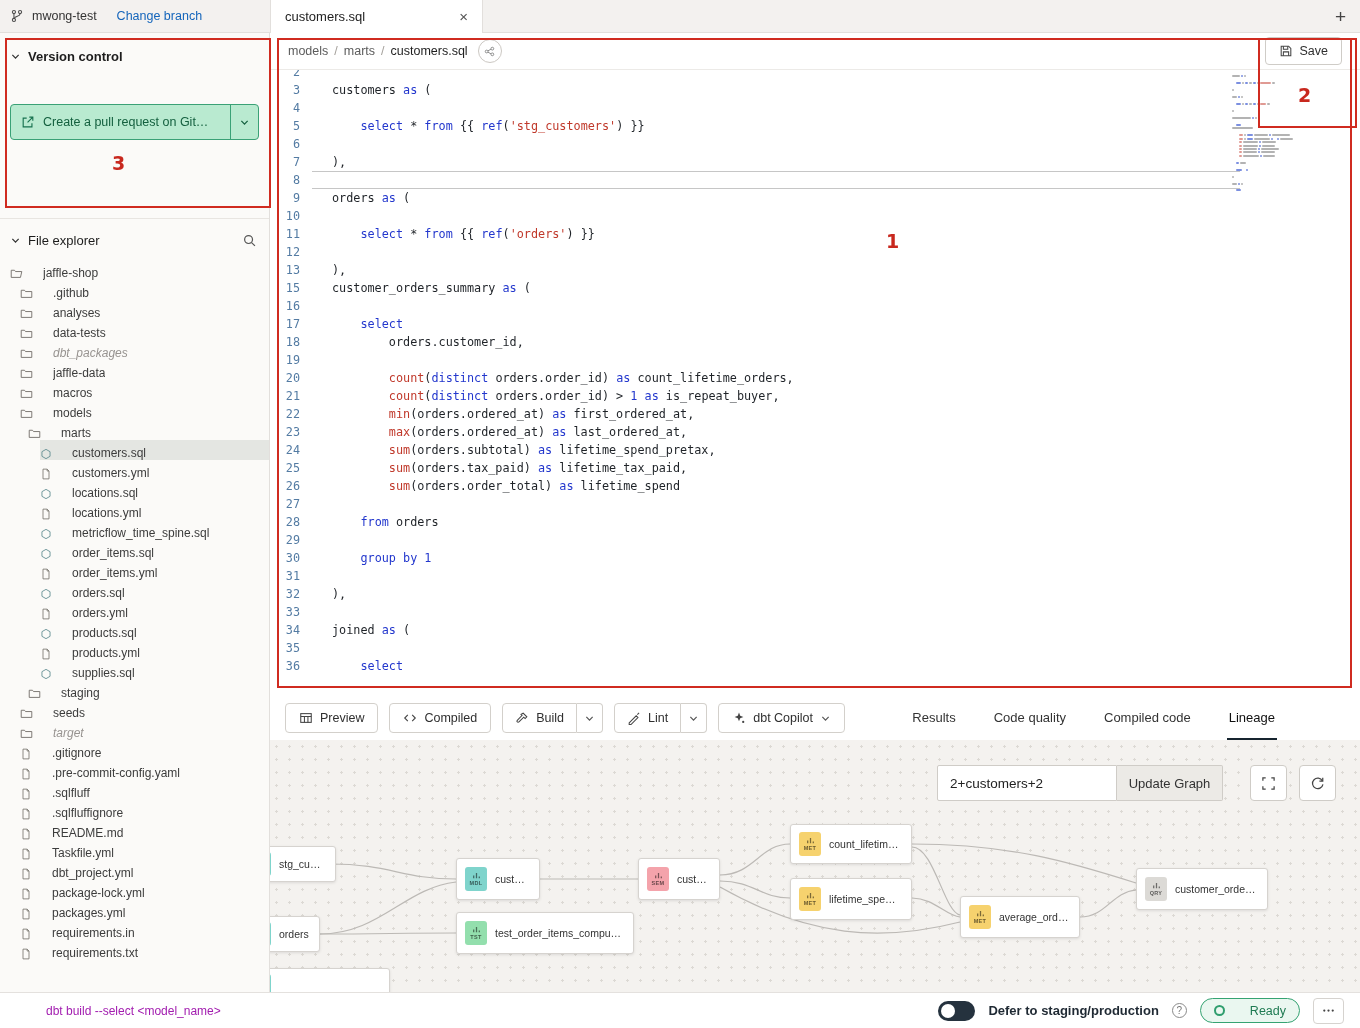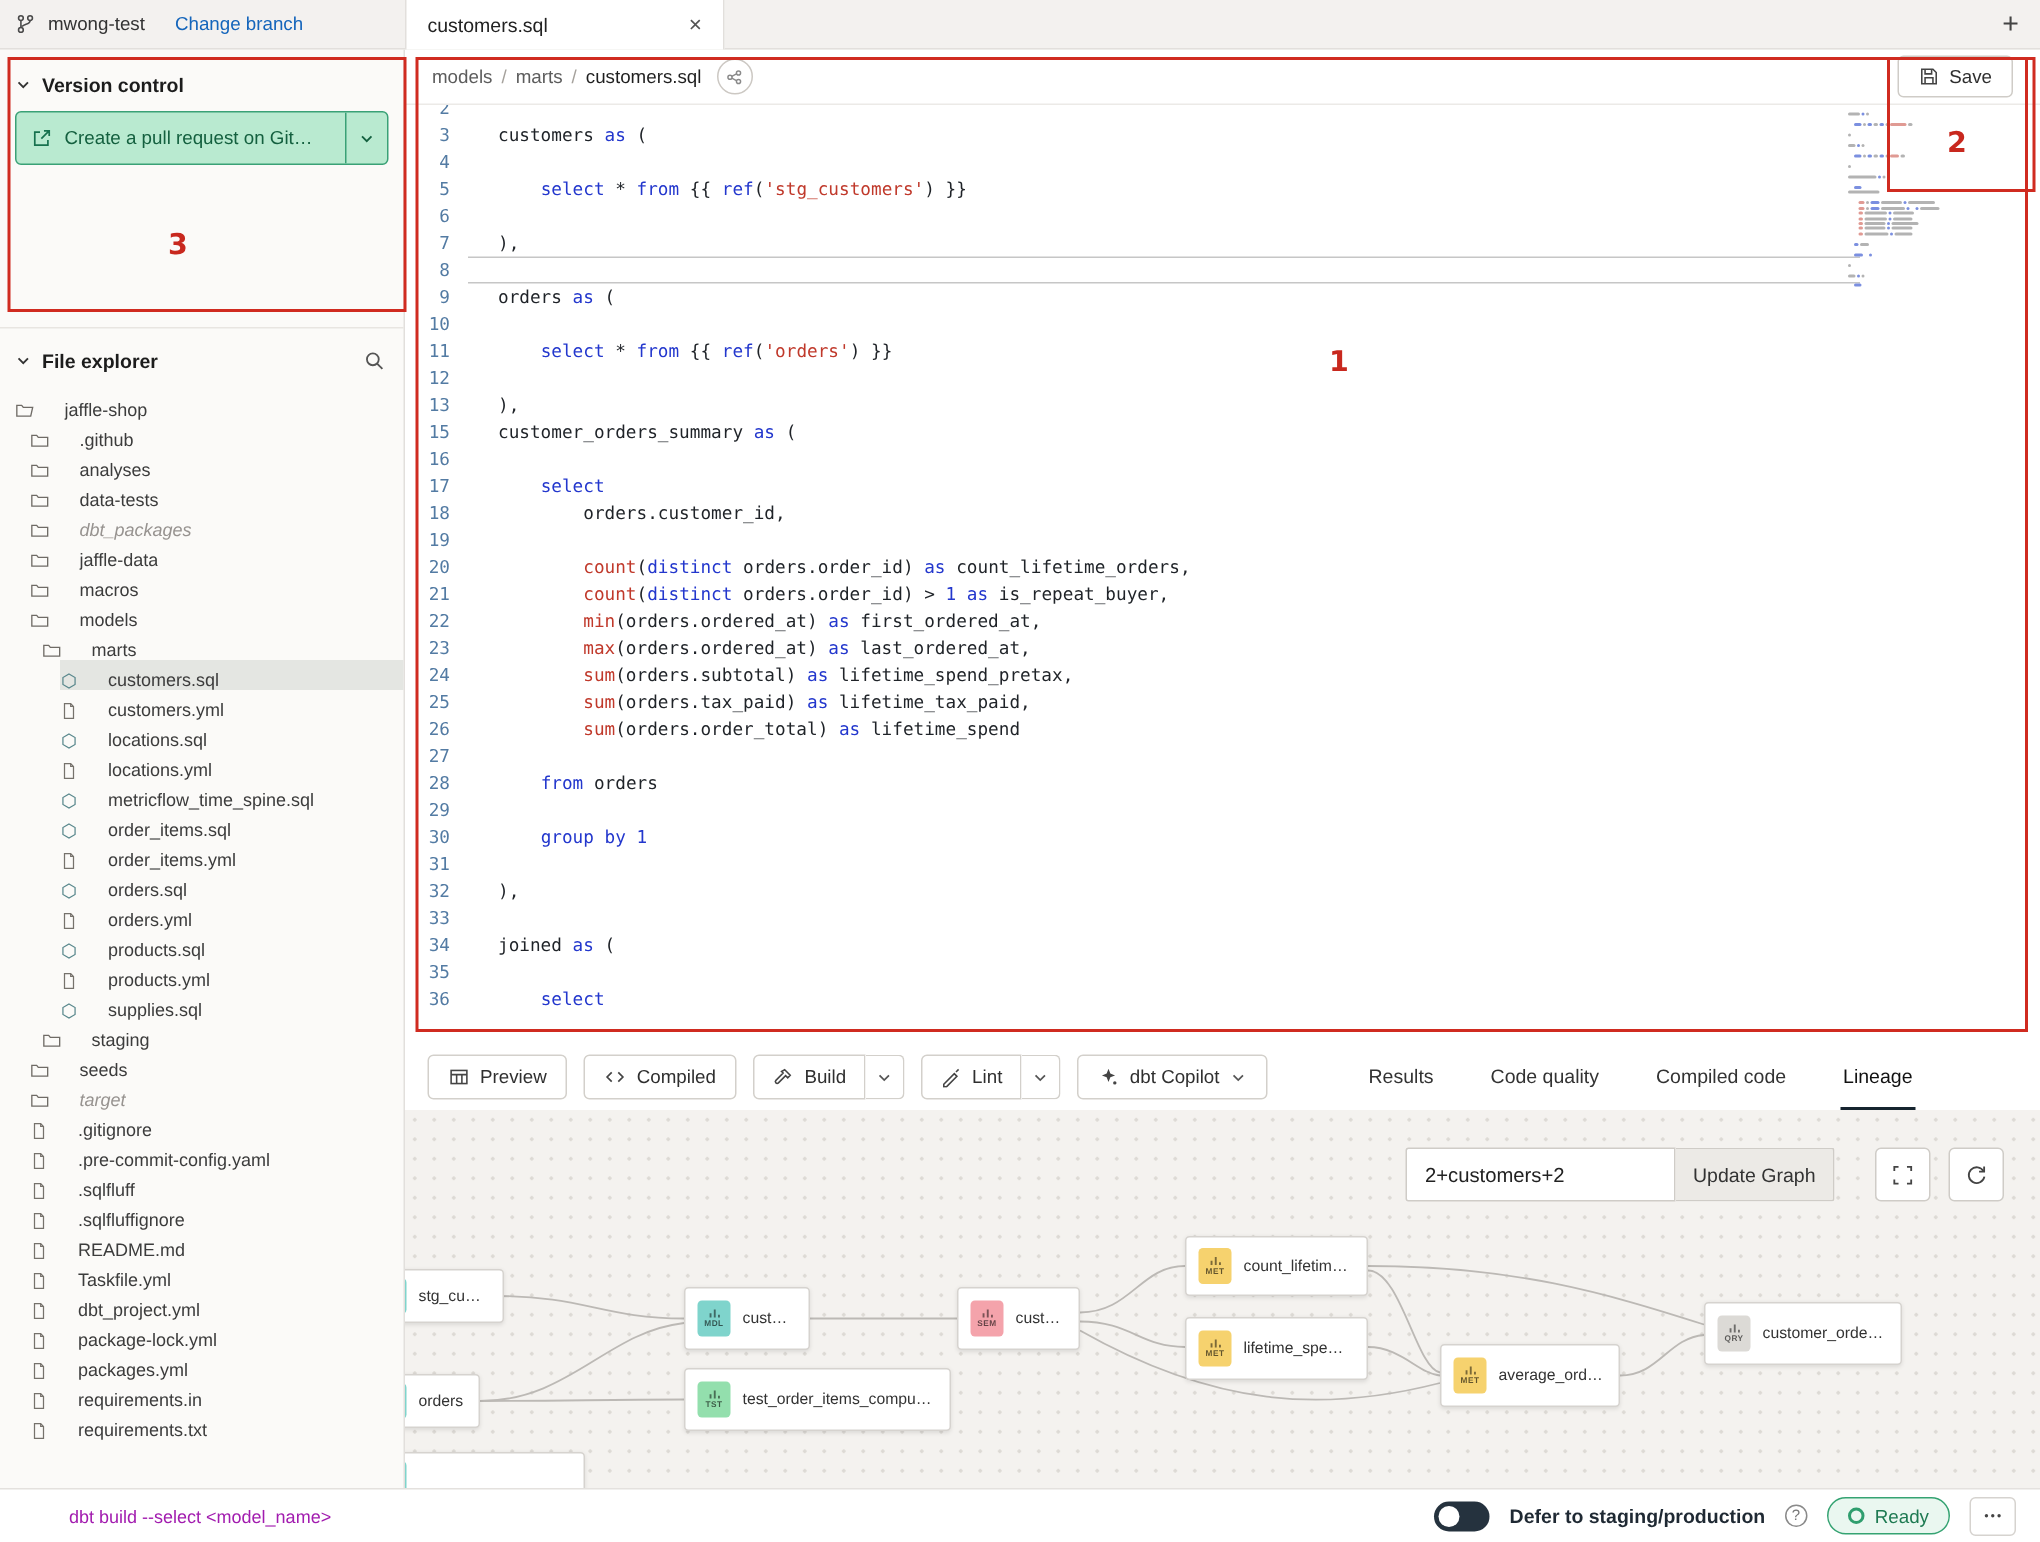--- a/index.html
+++ b/index.html
@@ -15,26 +15,26 @@
 .file-tab{width:213px;height:33px;background:#fff;border-left:1px solid #e2dfdc;border-right:1px solid #e2dfdc;display:flex;align-items:center;justify-content:space-between;padding:0 14px;flex:none;margin-bottom:-1px}
 .file-tab .tab-title{font-size:13px;color:#222}
 .file-tab .tab-close{color:#555;font-size:15px;cursor:pointer;line-height:1}
 .newtab{margin-left:auto;margin-right:14px;font-size:19px;color:#444;cursor:pointer;line-height:1}
 
 
 .sidebar{position:absolute;left:0;top:33px;width:270px;height:959px;background:#fbfaf8;border-right:1px solid #e2dfdc;z-index:2}
 .vc-section{height:186px;border-bottom:1px solid #e8e5e1;padding:16px 10px 0 10px}
 .sec-head{display:flex;align-items:center;gap:7px;font-weight:bold;font-size:13px;color:#1c1c1c}
 .icn{display:inline-flex;align-items:center;justify-content:center;flex:none}
-.pr-split{display:flex;margin-top:10px;height:36px;border:1px solid #3aa176;border-radius:4px;overflow:hidden;background:#b9ead0}
+.pr-split{display:flex;margin-top:40px;height:36px;border:1px solid #3aa176;border-radius:4px;overflow:hidden;background:#b9ead0}
 .pr-main{flex:1;display:flex;align-items:center;gap:8px;padding:0 10px;color:#14603f;font-size:12.5px;white-space:nowrap;overflow:hidden;cursor:pointer}
 .pr-label{overflow:hidden;text-overflow:ellipsis;white-space:nowrap}
 .pr-caret{width:28px;border-left:1px solid #3aa176;display:flex;align-items:center;justify-content:center;color:#14603f;cursor:pointer}
 .fe-head{display:flex;align-items:center;justify-content:space-between;padding:14px 12px 0 10px}
-.fe-title{display:flex;align-items:center;gap:7px;font-weight:bold;font-size:13px;color:#1c1c1c}
+.fe-title{display:flex;align-items:center;gap:7px;font-weight:normal;font-size:13px;color:#1c1c1c}
 .tree{margin-top:12px}
 .trow{display:flex;align-items:stretch;height:20px;font-size:12px;color:#3c3c3c;cursor:pointer}
 .trow .tindent{flex:none}
 .tbody{flex:1;display:flex;align-items:flex-end;gap:20px;padding-right:8px;min-width:0}
 .trow.sel .tbody{background:#e4e6e2}
 .trow.muted{color:#979390;font-style:italic}
 .tlabel{white-space:nowrap;overflow:hidden;text-overflow:ellipsis}
 
 
 .content{position:absolute;left:270px;top:33px;width:1090px;height:959px;background:#fff}
@@ -93,21 +93,21 @@
 .n-label{font-size:10.5px;color:#333;white-space:nowrap;overflow:hidden;text-overflow:ellipsis}
 
 
 .statusbar{position:absolute;left:0;top:992px;width:1360px;height:36px;background:#fff;border-top:1px solid #e4e1de;display:flex;align-items:center;padding:0 16px;gap:13px;z-index:5}
 .cmd{margin-left:30px;color:#a21caf;font-size:12px}
 .sb-right{margin-left:auto;display:flex;align-items:center;gap:13px}
 .toggle{width:37px;height:20px;border-radius:10px;background:#25323e;position:relative;cursor:pointer;flex:none}
 .toggle .knob{position:absolute;left:3px;top:3px;width:14px;height:14px;border-radius:50%;background:#fff}
 .defer-label{font-size:13px;font-weight:bold;color:#1f2933}
 .info-circ{width:15px;height:15px;border:1px solid #8a8a8a;border-radius:50%;color:#777;font-size:10px;display:flex;align-items:center;justify-content:center;line-height:1}
-.ready-pill{display:flex;align-items:center;gap:7px;height:25px;padding:0 13px;border:1px solid #35a372;border-radius:14px;background:#eaf7f0;color:#1e7a52;font-size:12.5px;cursor:pointer}
+.ready-pill{display:flex;align-items:center;gap:25px;height:25px;padding:0 13px;border:1px solid #35a372;border-radius:14px;background:#eaf7f0;color:#1e7a52;font-size:12.5px;cursor:pointer}
 .ring{width:11px;height:11px;border:2px solid #2f9e6e;border-radius:50%}
 .dots-btn{width:31px;height:26px;border:1px solid #d6d3cf;border-radius:4px;background:#fff;display:flex;align-items:center;justify-content:center;cursor:pointer}
 
 
 .ann{position:absolute;border:2px solid #d02b20;pointer-events:none;z-index:50;background:transparent}
 .ann-label{position:absolute;color:#c8281e;font-weight:bold;font-size:19px;z-index:51;pointer-events:none;font-family:"DejaVu Sans",sans-serif}
 </style>
 </head>
 <body>
 

